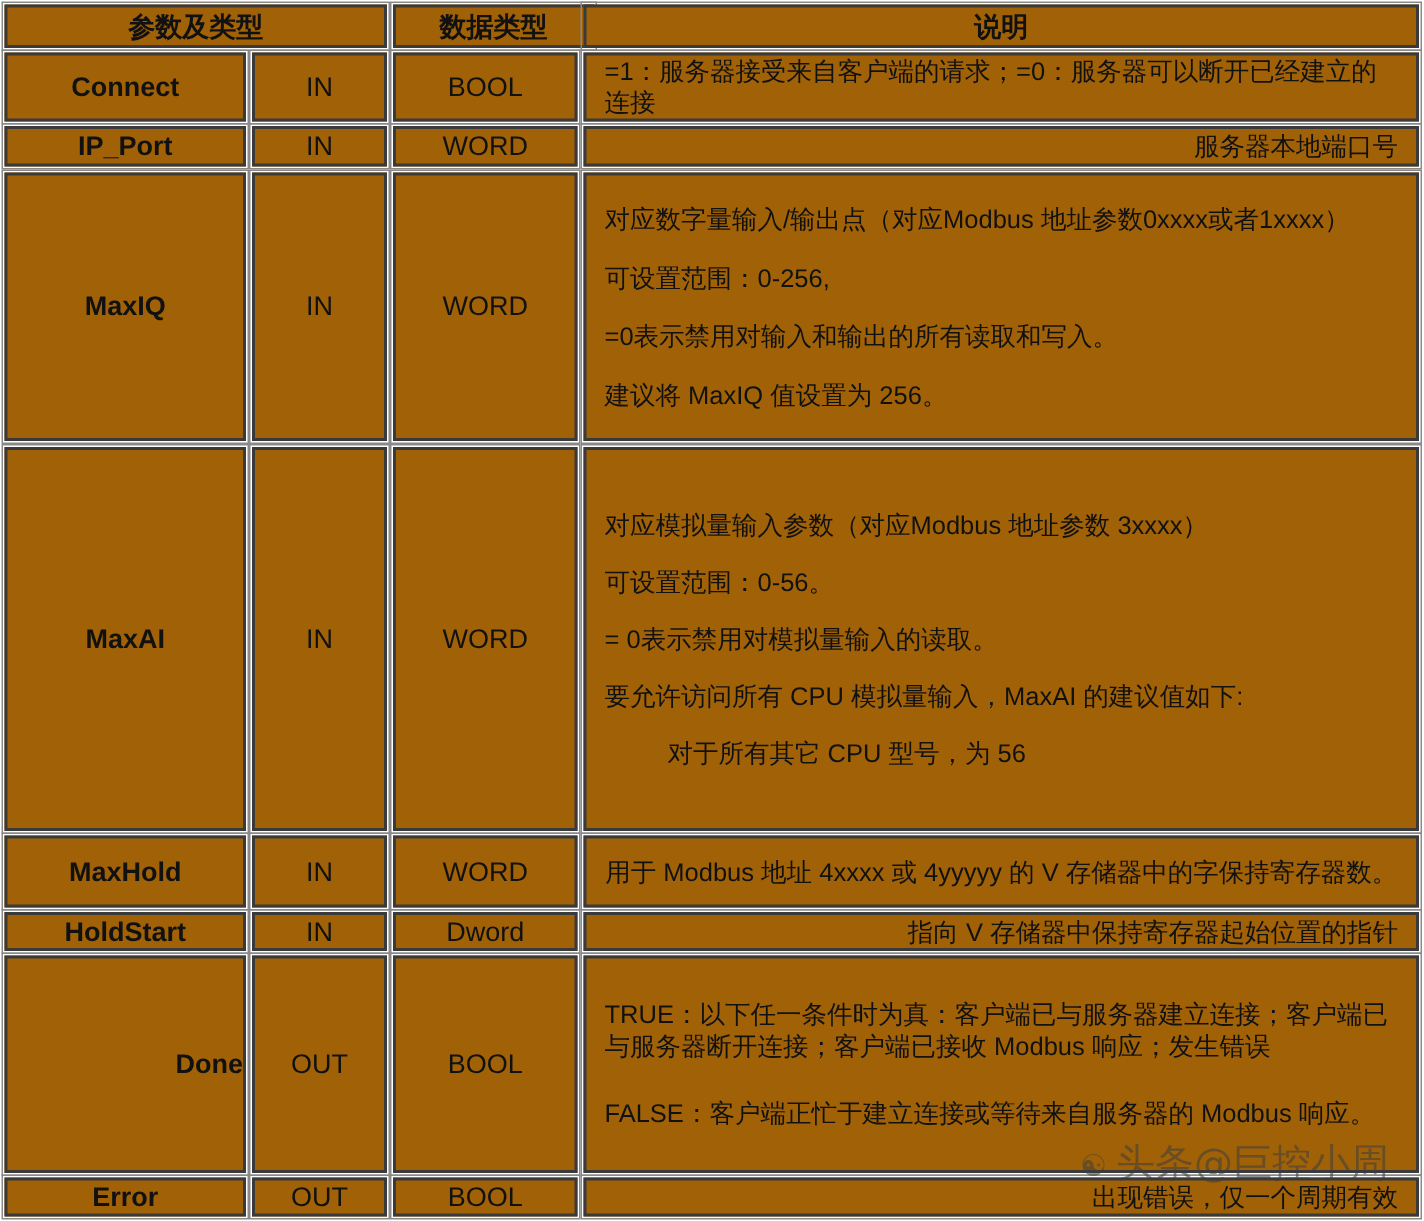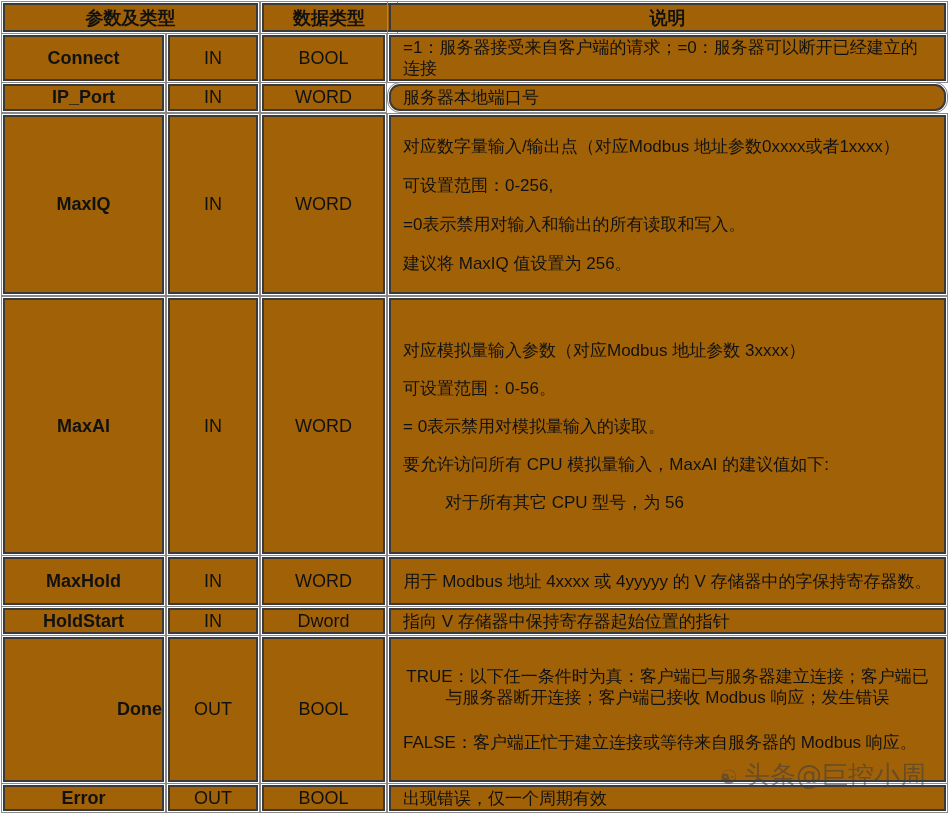--- a/index.html
+++ b/index.html
@@ -4,23 +4,23 @@
 <style>
   html, body { margin:0; padding:0; background:#ffffff; }
   body { width:949px; height:814px; overflow:hidden; position:relative;
          font-family:"Liberation Sans","DejaVu Sans",sans-serif; color:#111; }
   .cell { position:absolute; box-sizing:border-box; border:2px solid #3a3a3a;
           outline:1px solid #8a8a8a; outline-offset:1px; background:#a16207;
           display:flex; align-items:center; justify-content:center; text-align:center;
           font-size:18px; }
   .hdr { font-weight:bold; font-size:18px; }
   .name { font-weight:bold; }
-  .desc { justify-content:flex-start; text-align:left; padding:0 12px; line-height:21px; font-size:17px; }
+  .desc { justify-content:flex-end; text-align:left; padding:0 12px; line-height:21px; font-size:17px; }
   .desc.center { justify-content:center; text-align:center; }
-  .desc-block { display:flex; flex-direction:column; align-items:flex-start; justify-content:center; text-align:center; padding:0 12px; font-size:17px; }
+  .desc-block { display:flex; flex-direction:column; align-items:flex-start; justify-content:center; text-align:left; padding:0 12px; font-size:17px; }
   .desc-block p { margin:0; line-height:21px; }
   .watermark { position:absolute; left:720px; top:758px; font-size:26px; color:rgba(60,60,60,0.55);
                white-space:nowrap; font-family:"DejaVu Sans",sans-serif; }
   .wm-icon { font-size:20px; margin-right:6px; }
 </style>
 </head>
 <body>
 
 <div class="cell hdr" style="left:3px;top:3px;width:255px;height:29px;">
     <span>参数及类型</span>
@@ -47,21 +47,21 @@
 
 <div class="cell name" style="left:3px;top:84px;width:161px;height:27px;">
     <span>IP_Port</span>
   </div>
 <div class="cell" style="left:168px;top:84px;width:90px;height:27px;">
     <span>IN</span>
   </div>
 <div class="cell" style="left:262px;top:84px;width:123px;height:27px;">
     <span>WORD</span>
   </div>
-<div class="cell desc" style="left:389px;top:84px;width:557px;height:27px;border-radius:11px;">
+<div class="cell desc" style="left:389px;top:84px;width:557px;height:27px;">
     <span>服务器本地端口号</span>
   </div>
 
 <div class="cell name" style="left:3px;top:115px;width:161px;height:179px;">
     <span>MaxIQ</span>
   </div>
 <div class="cell" style="left:168px;top:115px;width:90px;height:179px;">
     <span>IN</span>
   </div>
 <div class="cell" style="left:262px;top:115px;width:123px;height:179px;">

